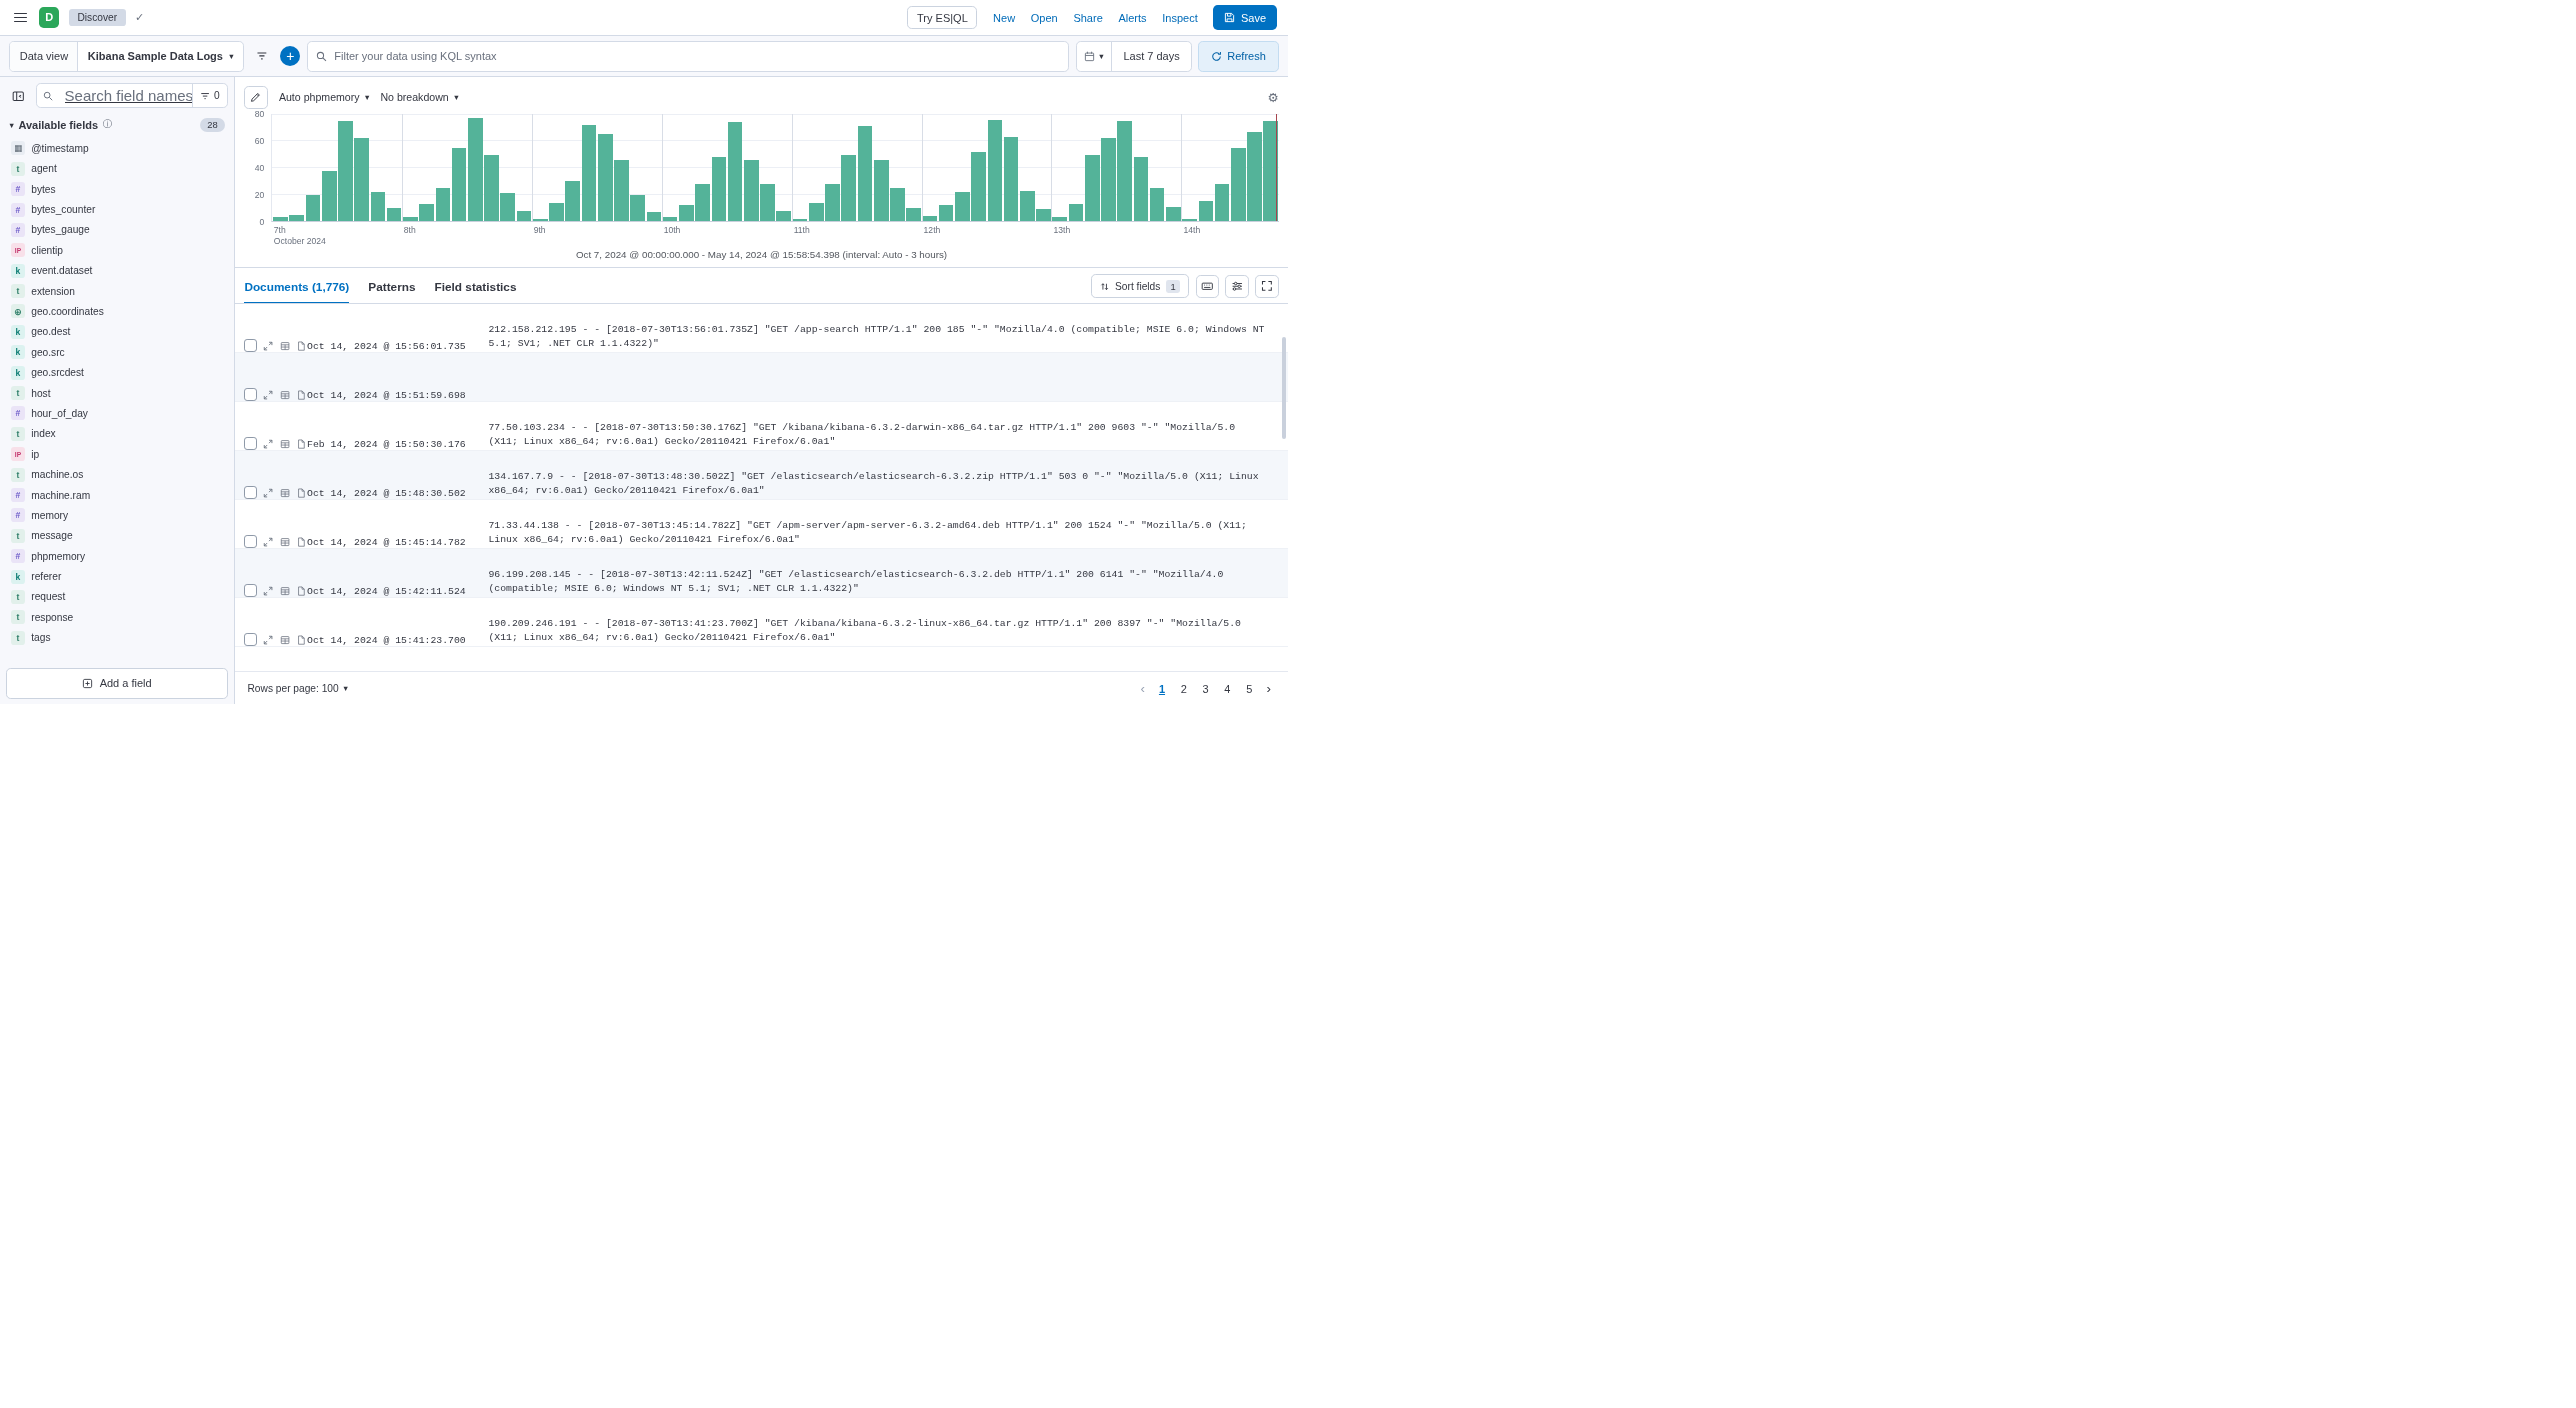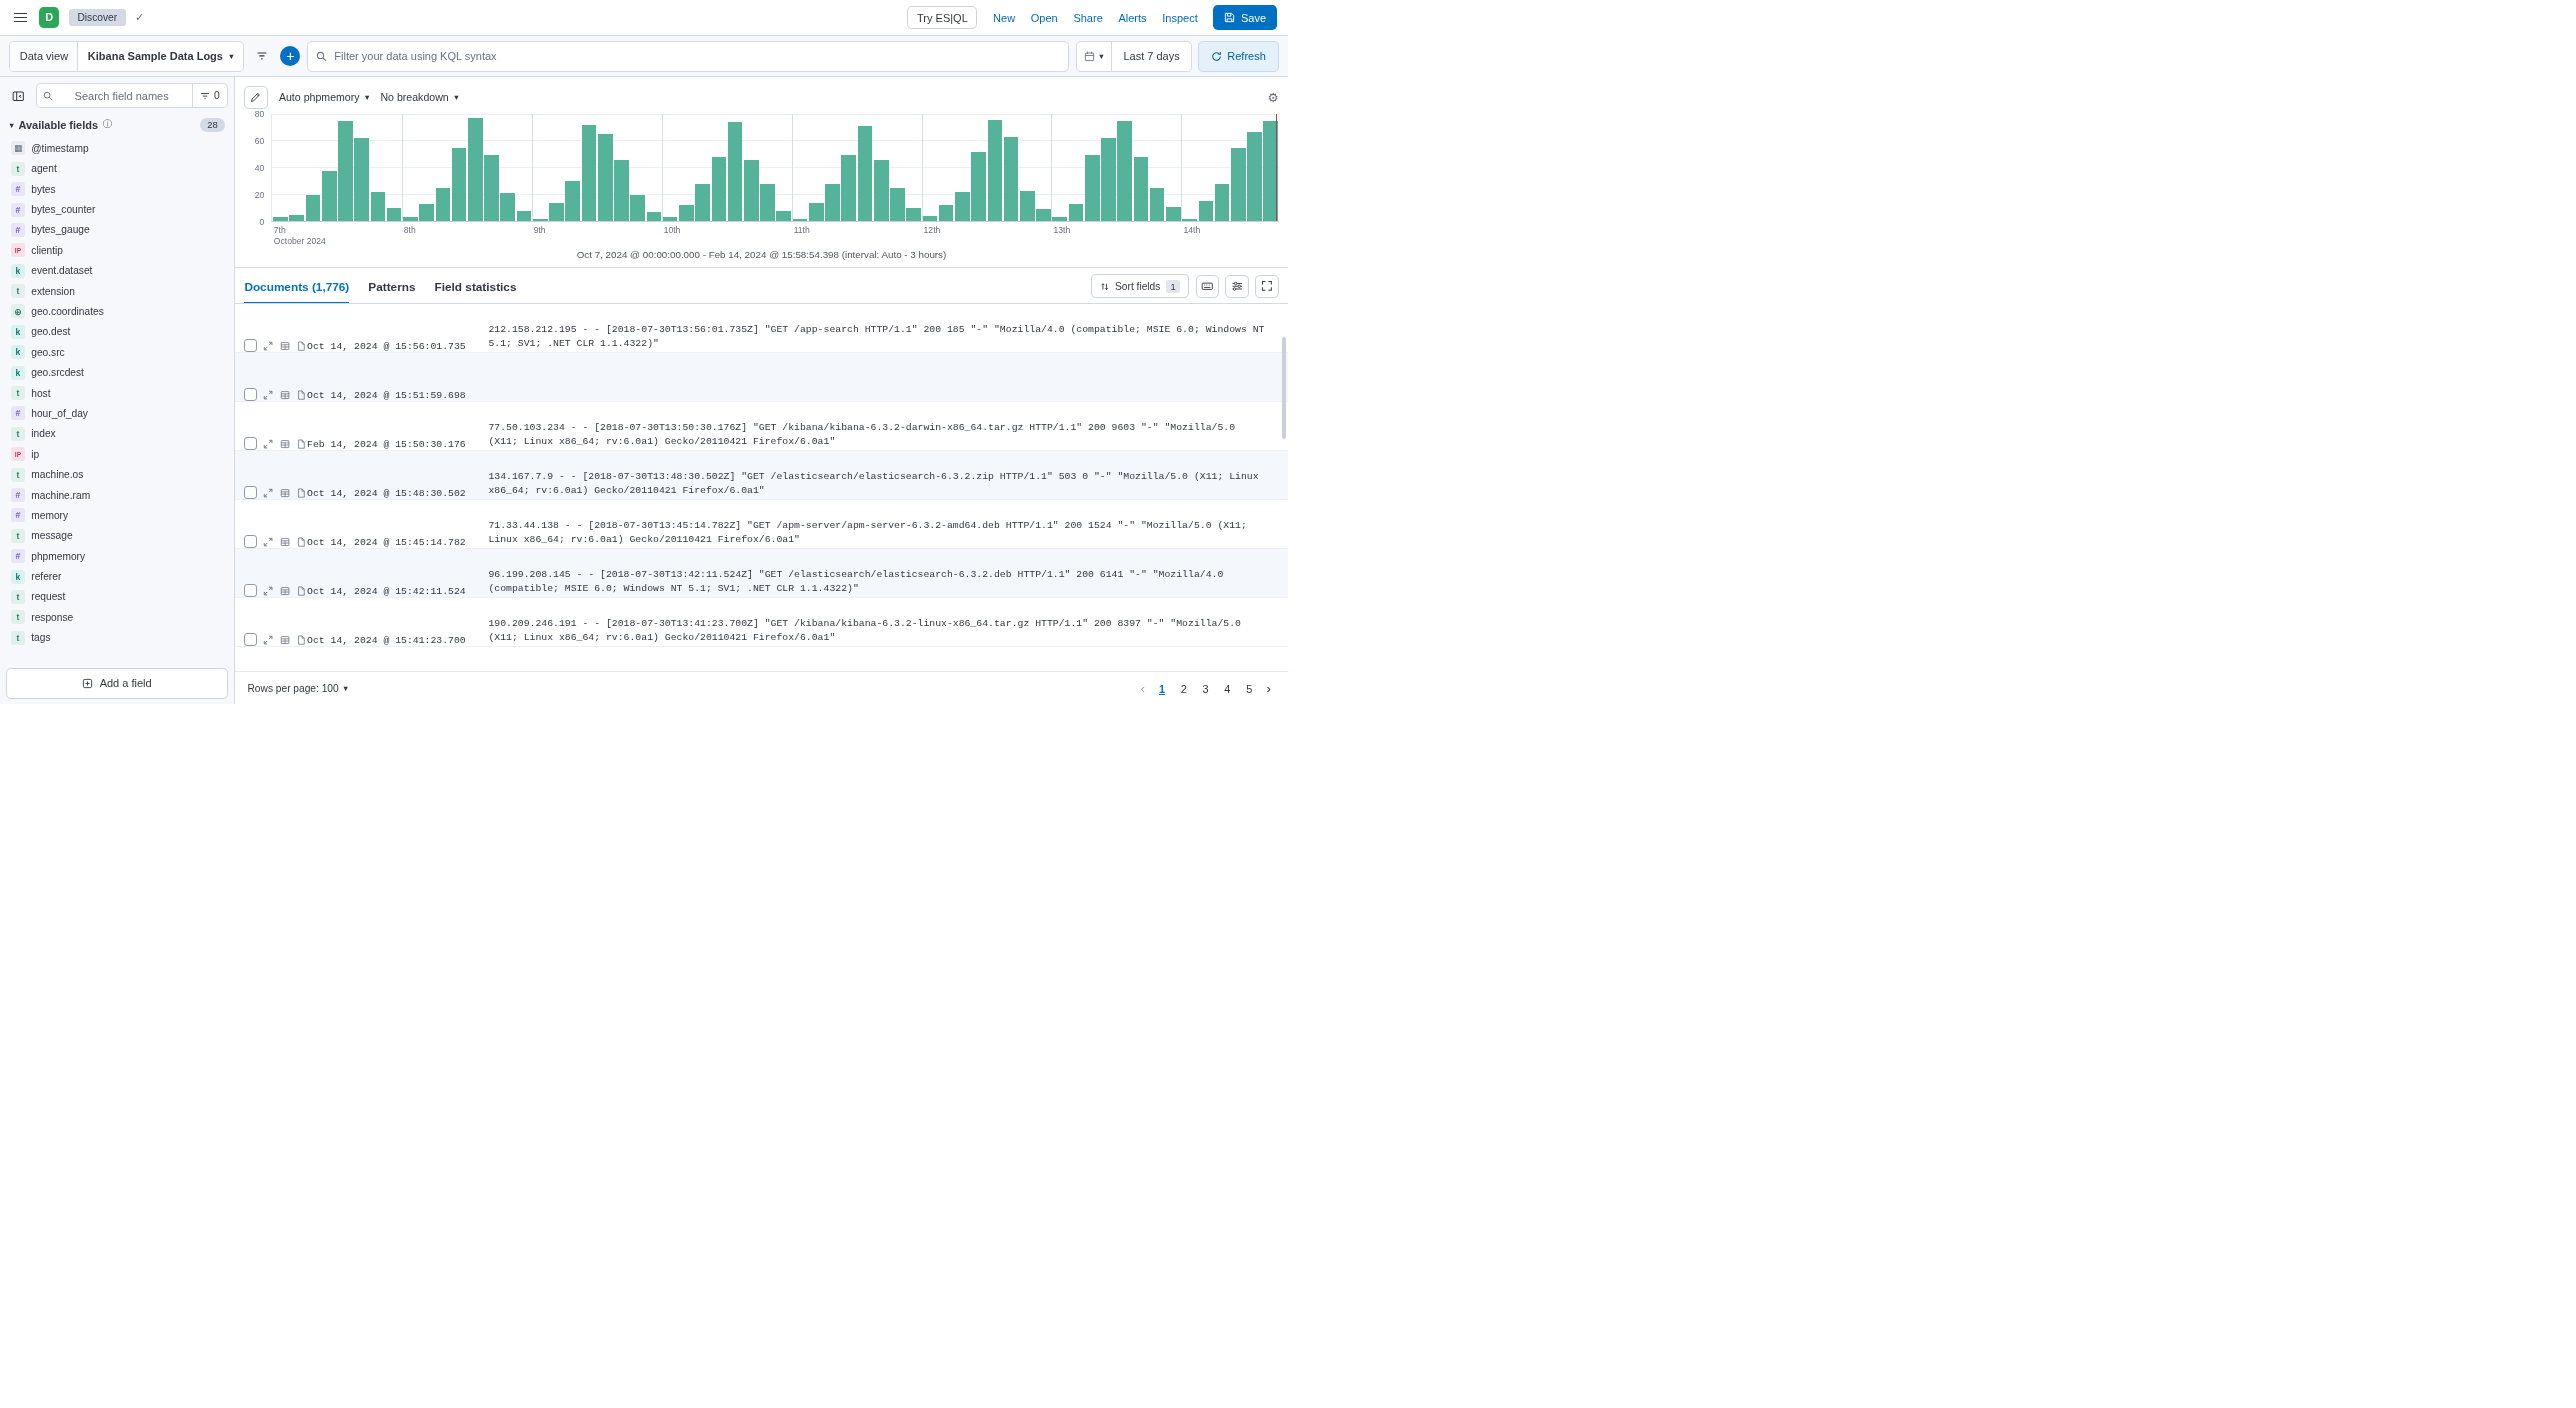--- a/index.html
+++ b/index.html
@@ -37,21 +37,21 @@
   .dp-range { padding: 0 11px; font-size: 11px; cursor: pointer; white-space: nowrap; }
   .refresh-btn { display: flex; align-items: center; gap: 5.5px; height: 31px; padding: 0 11.8px; background: #E4F0FA; border: 0.8px solid #C3DCF1; border-radius: 4.7px; color: #0061A6; font-size: 11px; font-weight: 500; cursor: pointer; white-space: nowrap; flex: none; }
 
   .content { display: flex; height: 628px; }
 
   
   .sidebar { width: 235px; flex: none; background: #F7F8FC; border-right: 0.8px solid #D3DAE6; display: flex; flex-direction: column; padding: 6.3px; }
   .sb-top { display: flex; align-items: center; gap: 6.3px; }
   .collapse-btn { width: 23.5px; height: 23.5px; border-radius: 4.7px; display: flex; align-items: center; justify-content: center; cursor: pointer; color: #343741; background: none; border: none; flex: none; }
   .field-search { flex: 1; height: 25px; background: #fff; border: 0.8px solid #D3DAE6; border-radius: 4.7px; display: flex; align-items: center; padding-left: 6.3px; overflow: hidden; min-width: 0; }
-  .field-search input { flex: 1; border: none; outline: none; font-size: 11px; min-width: 0; background: transparent; color: #343741; margin-left: 21px; }
+  .field-search input { flex: 1; border: none; outline: none; font-size: 15px; min-width: 0; background: transparent; color: #343741; margin-left: 11px; text-decoration: underline; }
   .field-search input::placeholder { color: #69707D; }
   .fs-filter { display: flex; align-items: center; gap: 3.9px; padding: 0 7px; height: 100%; border-left: 0.8px solid #D3DAE6; color: #343741; font-size: 10.2px; cursor: pointer; }
   .af-header { display: flex; align-items: center; gap: 4.7px; padding: 9.4px 3.1px 6.3px; }
   .af-chevron { font-size: 8.6px; color: #343741; }
   .af-title { font-weight: 700; font-size: 11px; }
   .info-i { color: #69707D; font-size: 9.4px; }
   .count-badge { margin-left: auto; background: #D3DAE6; border-radius: 7.8px; font-size: 9.4px; padding: 1.6px 7px; font-weight: 500; }
   .field-list { flex: 1; overflow: hidden; }
   .field-item { display: flex; align-items: center; gap: 6.3px; height: 20.4px; padding: 0 4.7px; border-radius: 3.1px; cursor: pointer; }
   .field-name { font-size: 10.2px; white-space: nowrap; }
@@ -487,21 +487,21 @@
               <div>12th</div>
             </div>
             <div class="xtick" style="left:calc(77.41935483870968% + 2.4px)">
               <div>13th</div>
             </div>
             <div class="xtick" style="left:calc(90.32258064516128% + 2.4px)">
               <div>14th</div>
             </div>
           </div>
       </div>
-      <div class="chart-caption">Oct 7, 2024 @ 00:00:00.000 - Feb 14, 2024 @ 15:58:54.398 (interval: Auto - 3 hours)</div>
+      <div class="chart-caption">Oct 7, 2024 @ 00:00:00.000 - May 14, 2024 @ 15:58:54.398 (interval: Auto - 3 hours)</div>
     </section>
 
     <div class="docs-header">
       <div class="tabs">
           <button class="tab active">Documents (1,776)</button>
           <button class="tab ">Patterns</button>
           <button class="tab ">Field statistics</button>
         </div>
       <div class="docs-controls">
         <button class="sort-fields-btn">

